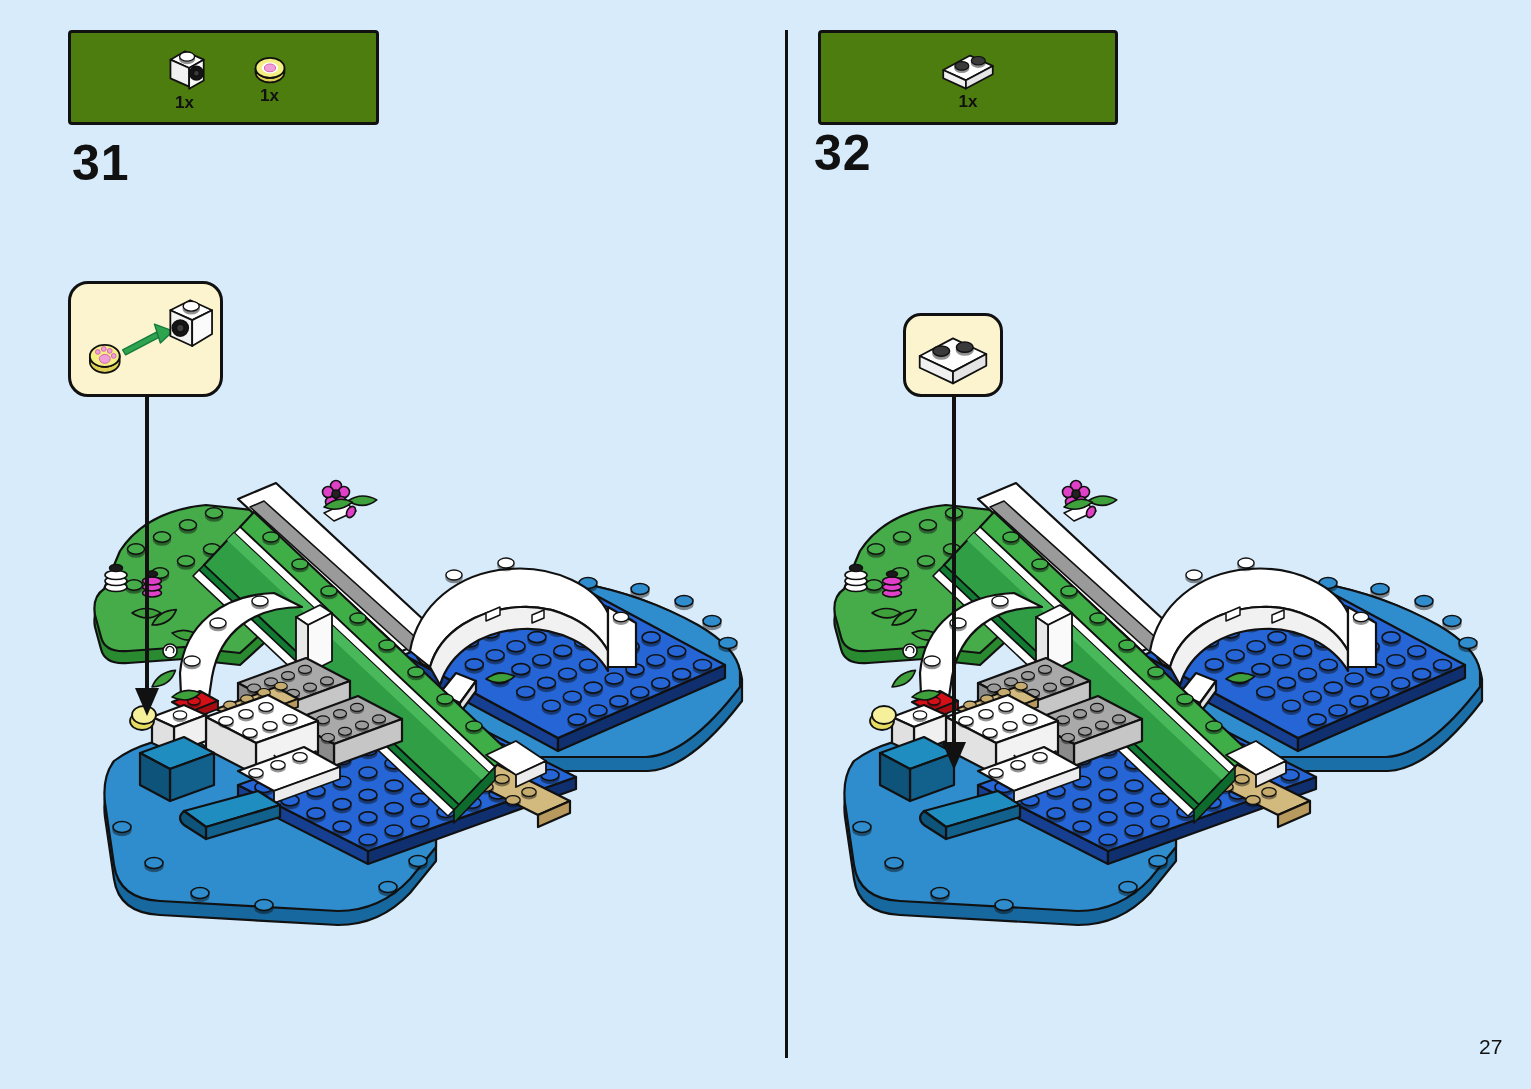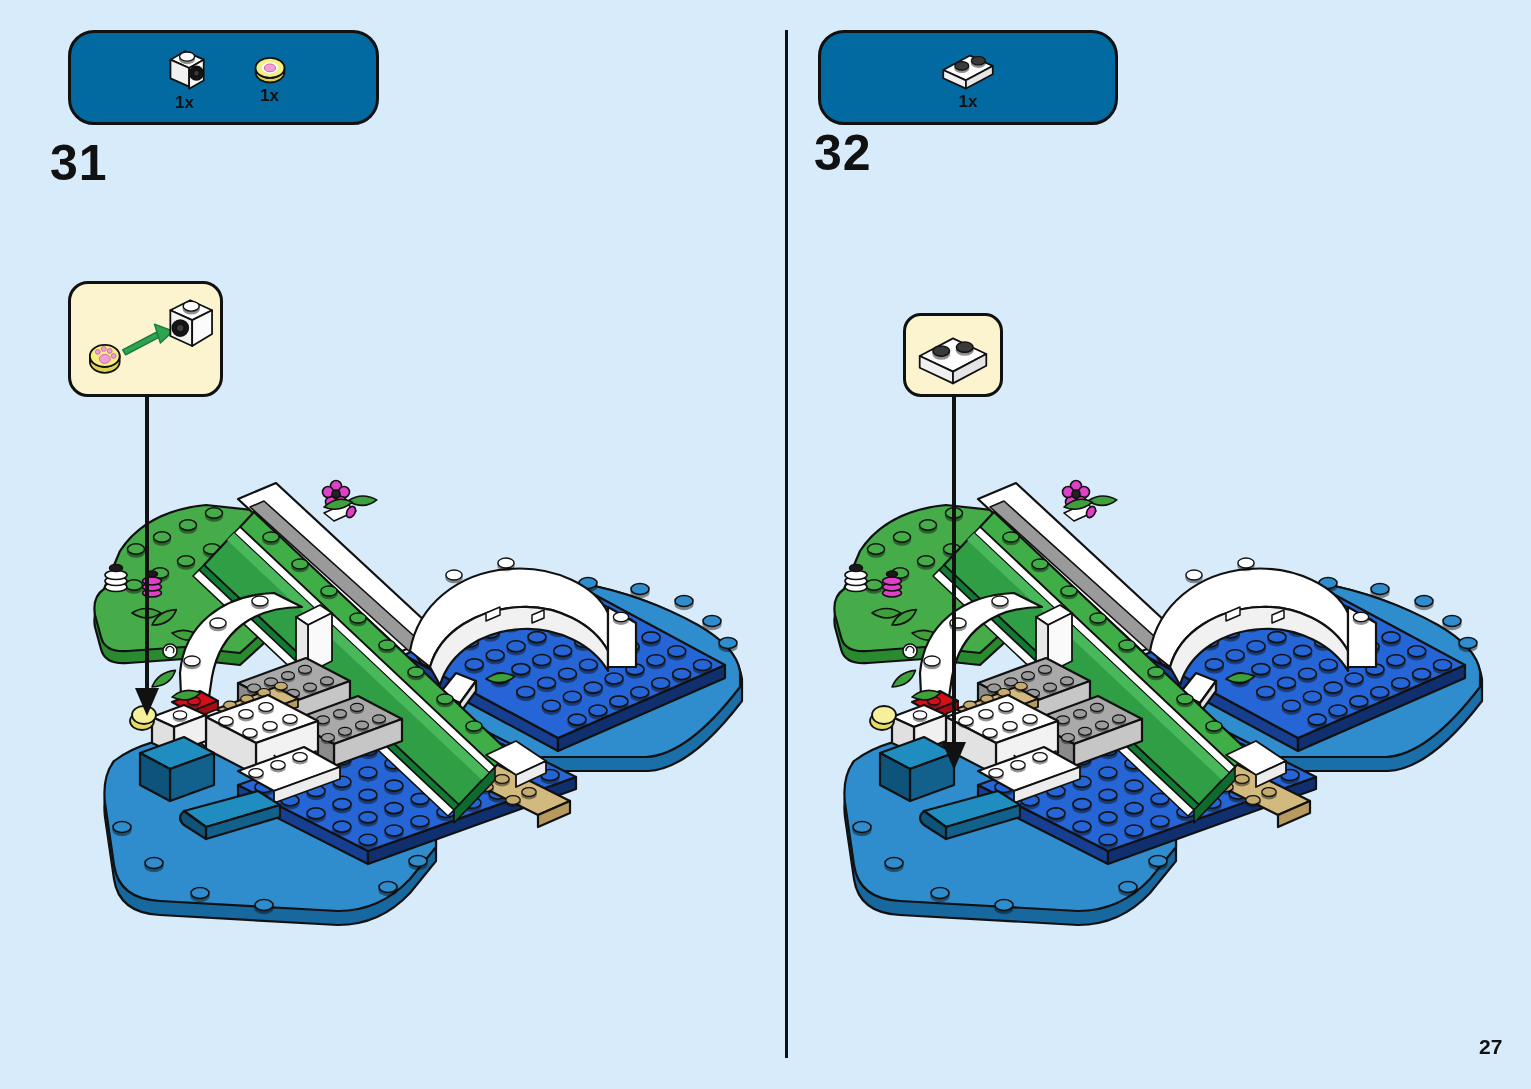--- a/index.html
+++ b/index.html
@@ -1,27 +1,27 @@
 <!DOCTYPE html>
 <html><head>
 <meta charset="utf-8">
 <style>
   html,body{margin:0;padding:0;}
   body{font-family:"Liberation Sans",sans-serif;}
   .page{position:relative;width:1531px;height:1089px;background:#d7ebfa;overflow:hidden;}
   .abs{position:absolute;}
-  .panel{position:absolute;background:#0369a1;border:3px solid #111;border-radius:26px;
+  .panel{position:absolute;background:#4d7c0f;border:3px solid #111;border-radius:4px;
          display:flex;align-items:center;justify-content:center;gap:38px;box-sizing:border-box;}
   .callout{position:absolute;background:#fbf4cf;border:3px solid #111;border-radius:20px;
            display:flex;align-items:center;justify-content:center;box-sizing:border-box;z-index:3;}
   .part{display:flex;flex-direction:column;align-items:center;gap:1px;}
   .qty{font-size:17px;font-weight:700;color:#111;line-height:1;}
   .step-num{position:absolute;font-size:50px;font-weight:700;color:#111;line-height:1;letter-spacing:1px;}
   .divider{position:absolute;left:785px;top:30px;width:3px;height:1028px;background:#111;}
-  .page-num{position:absolute;left:1479px;top:1035px;font-size:21px;font-weight:700;color:#111;}
+  .page-num{position:absolute;left:1479px;top:1035px;font-size:21px;font-weight:400;color:#111;}
   .arrow-svg{position:absolute;z-index:5;}
   .model-svg{position:absolute;z-index:1;}
   svg{display:block;}
 </style>
 </head>
 <body>
 
 <div class="page">
 
   <svg class="abs" style="width:0;height:0" aria-hidden="true">
@@ -353,21 +353,21 @@
           <path d="M5,14 A13,9 0 0 0 31,14 L31,18 A13,9 0 0 1 5,18 Z" fill="#ddd052"></path>
           <ellipse cx="18" cy="14" rx="13" ry="9" fill="#f3ef82"></ellipse>
           <ellipse cx="18" cy="14" rx="7.5" ry="5" fill="#fff" stroke="none"></ellipse>
           <ellipse cx="18" cy="14" rx="5" ry="3.5" fill="#f0a0d8" stroke="#d667b0" stroke-width="1"></ellipse>
         </g>
       </svg>
       <span class="qty">1x</span>
     </div>
   </div>
 
-  <div class="step-num" style="left:50px;top:138px;">31</div>
+  <div class="step-num" style="left:72px;top:138px;">31</div>
 
   <div class="callout" style="left:68px;top:281px;width:155px;height:116px;">
     <svg width="150" height="110" viewBox="0 0 150 110">
       <g stroke="#111" stroke-width="1.8" stroke-linejoin="round">
         <path d="M19,72 A15,11 0 0 0 49,72 L49,78 A15,11 0 0 1 19,78 Z" fill="#ddd052"></path>
         <ellipse cx="34" cy="72" rx="15" ry="11" fill="#f3ef82"></ellipse>
         <g fill="#f0a0d8" stroke="#d667b0" stroke-width="1">
           <ellipse cx="34" cy="75" rx="5.5" ry="4.5"></ellipse>
           <circle cx="27" cy="68" r="2.4"></circle>
           <circle cx="33" cy="65" r="2.4"></circle>

